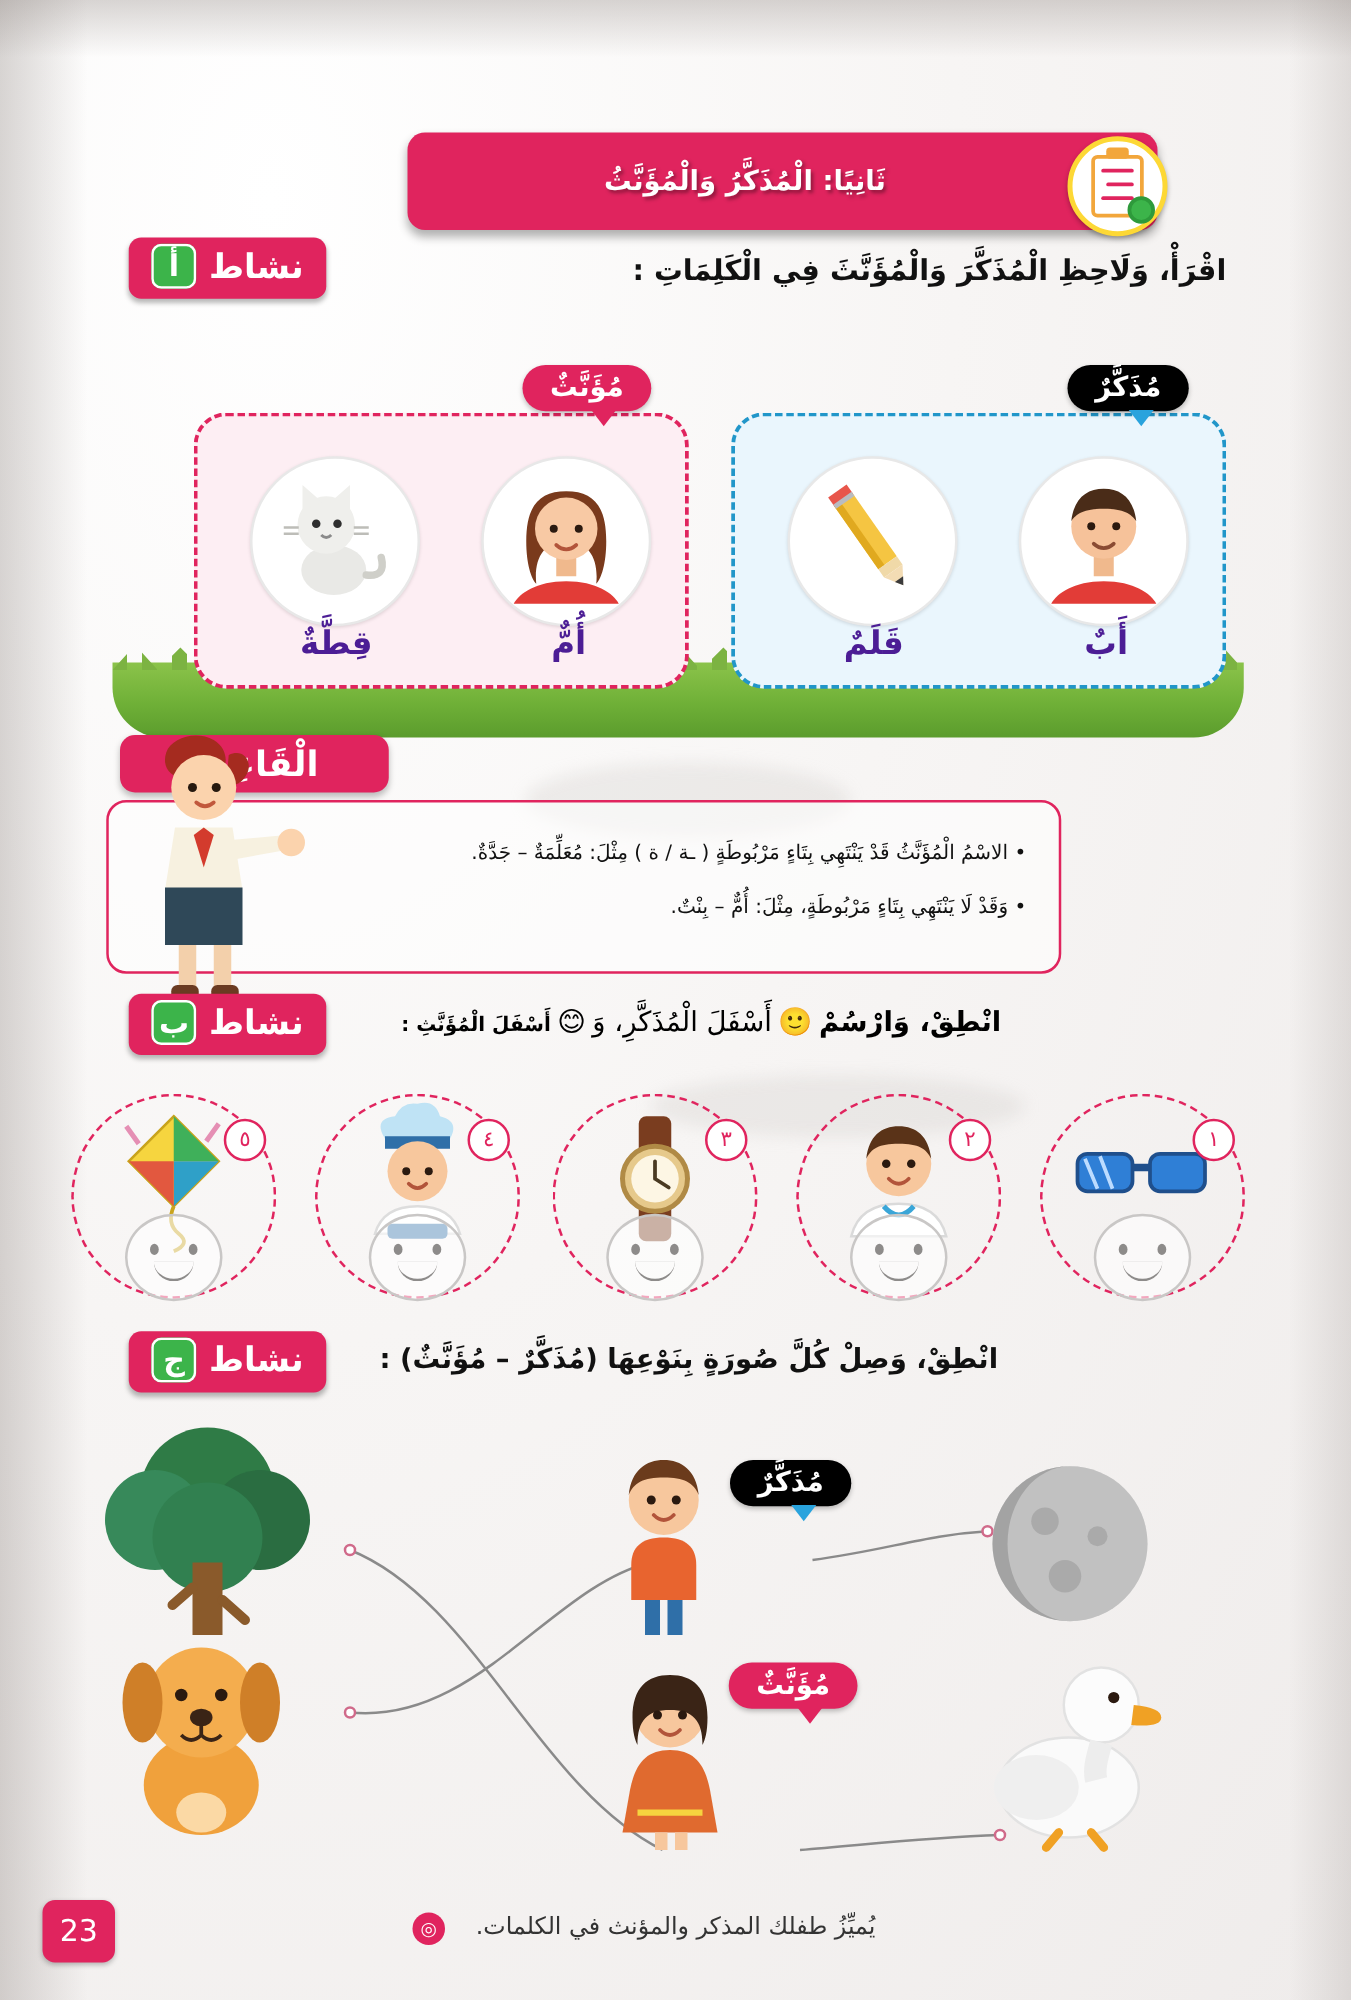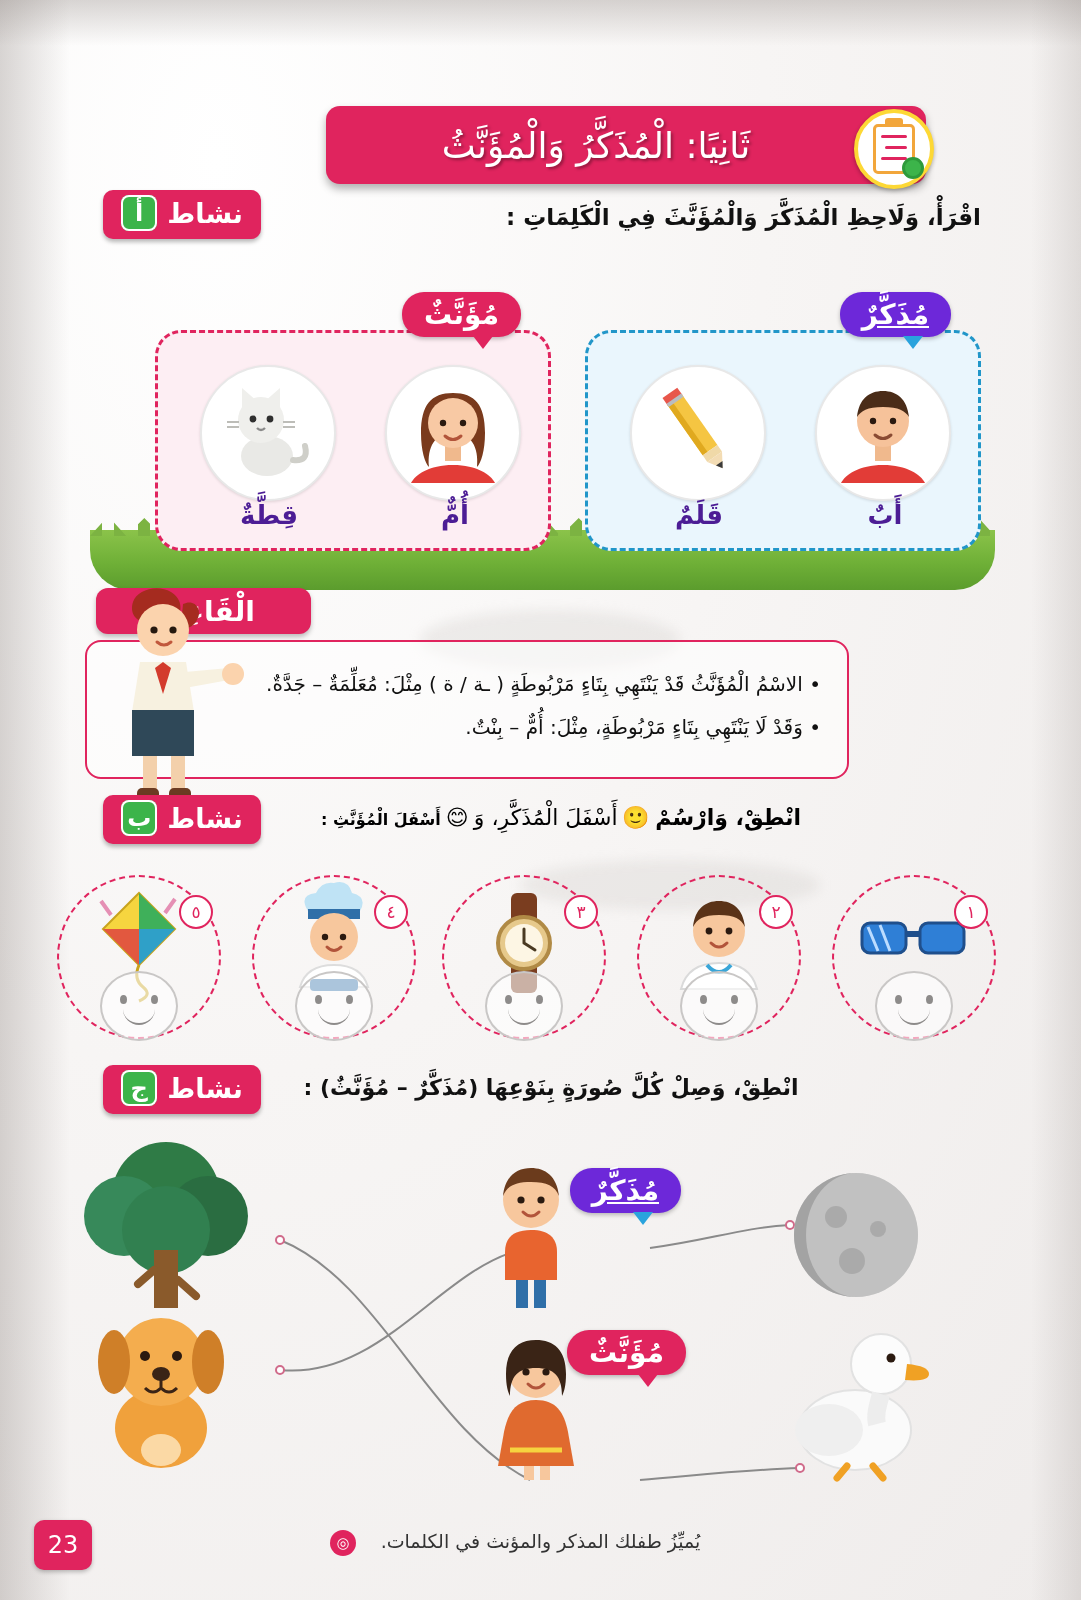--- a/index.html
+++ b/index.html
@@ -39,21 +39,21 @@
     display:block;text-align:center;line-height:48px;color:#fff;
     font-size:25px;font-weight:bold;text-shadow:1px 1px 2px rgba(0,0,0,.35);
   }
   .title-red{
     position:absolute;top:28px;right:20px;width:600px;height:78px;
     background:#e0245e;border-radius:14px;
     box-shadow:0 5px 8px rgba(0,0,0,.3);
     display:flex;align-items:center;justify-content:center;
   }
   .title-red .t-text{
-    color:#fff;font-size:36px;font-weight:normal;letter-spacing:0;
+    color:#fff;font-size:22px;font-weight:bold;letter-spacing:0;
     text-shadow:2px 2px 3px rgba(0,0,0,.35);padding-right:60px;text-align:right;
   }
   .title-icon{
     position:absolute;right:-8px;top:3px;width:72px;height:72px;border-radius:50%;
     background:#fff;border:4px solid #fdd835;display:flex;align-items:center;justify-content:center;
     box-shadow:0 2px 4px rgba(0,0,0,.3);
   }
   .title-icon .clip{
     width:36px;height:44px;background:#fff;border:3px solid #f2a63b;border-radius:5px;position:relative;
   }
@@ -97,27 +97,27 @@
   .panel.masc{
     right:100px;top:330px;width:390px;height:215px;
     background:#eaf6fd;border:3px dashed #2196c9;
   }
   .panel.fem{
     right:530px;top:330px;width:390px;height:215px;
     background:#fdeef3;border:3px dashed #e0245e;
   }
   .bubble{
     position:absolute;padding:6px 22px;border-radius:22px;color:#fff;
-    font-size:28px;font-weight:bold;box-shadow:0 2px 4px rgba(0,0,0,.25);
+    font-size:22px;font-weight:bold;box-shadow:0 2px 4px rgba(0,0,0,.25);
   }
   .bubble:after{
     content:"";position:absolute;bottom:-12px;right:28px;
     border-width:13px 10px 0 10px;border-style:solid;
   }
-  .bubble.blue{background:#6d28d9;text-decoration:underline;}
+  .bubble.blue{background:#000000;}
   .bubble.blue:after{border-color:#29a3dd transparent transparent transparent;}
   .bubble.pink{background:#e0245e;}
   .bubble.pink:after{border-color:#e0245e transparent transparent transparent;}
 
   .circ{
     position:absolute;width:132px;height:132px;border-radius:50%;
     background:#fff;border:2px solid #e8e8e8;overflow:hidden;
     display:flex;align-items:center;justify-content:center;font-size:64px;
     box-shadow:0 1px 3px rgba(0,0,0,.12);
   }
@@ -129,21 +129,21 @@
   .rule-box{
     position:absolute;right:232px;top:640px;width:760px;height:135px;
     border:2px solid #e0245e;border-radius:16px;background:rgba(255,255,255,.55);
   }
   .rule-tab{
     position:absolute;right:770px;top:588px;width:215px;height:46px;background:#e0245e;
     border-radius:12px;box-shadow:0 3px 5px rgba(0,0,0,.25);
     color:#fff;font-size:28px;font-weight:bold;display:flex;align-items:center;justify-content:center;
   }
   .rule-line{
-    position:absolute;right:28px;font-size:20px;color:#111;white-space:nowrap;
+    position:absolute;right:28px;font-size:16px;color:#111;white-space:nowrap;
   }
   .rule-line:before{content:"• ";color:#111;}
 
   
   .bcircle{
     position:absolute;width:160px;height:160px;border-radius:50%;
     border:2px dashed #e0245e;display:flex;align-items:flex-start;justify-content:center;
   }
   .bnum{
     position:absolute;top:18px;width:30px;height:30px;border:2px solid #e0245e;border-radius:50%;

